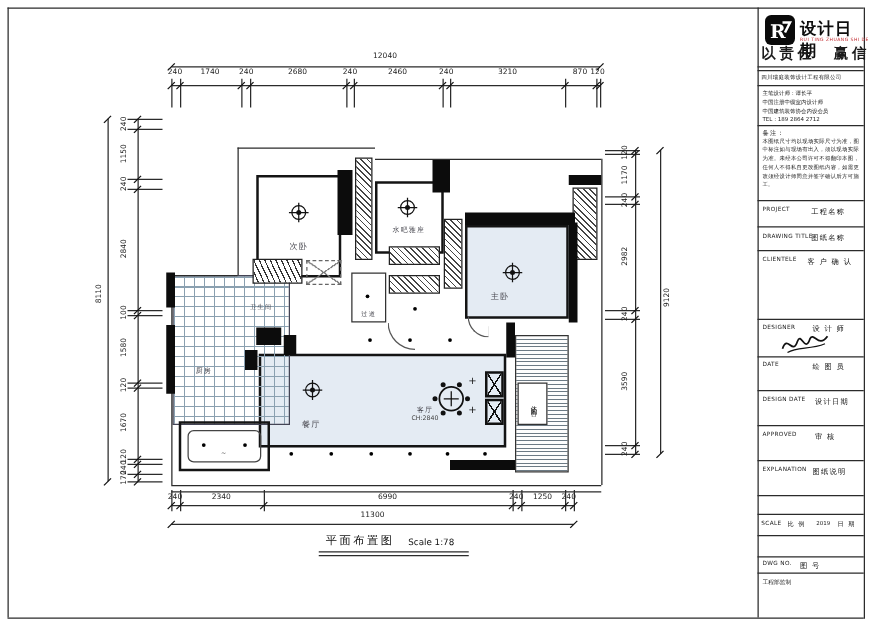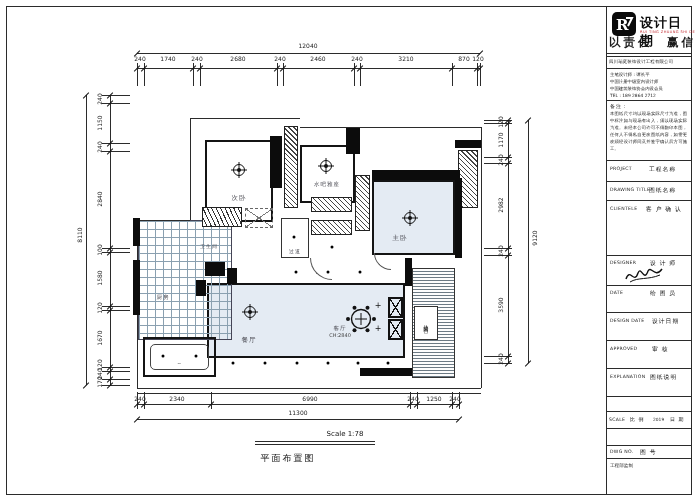--- a/index.html
+++ b/index.html
@@ -362,15 +362,15 @@
   <span class="tb-small" style="left:653px;top:417px">2019</span>
   <span class="tb-cn" style="left:670px;top:416px;font-size:5px">日 期</span>
 
   <span class="tb-en" style="left:610px;top:449px">DWG NO.</span>
   <span class="tb-cn" style="left:640px;top:448px">图 号</span>
 
   <span class="tb-small" style="left:610px;top:463px;font-size:4.6px">工程部监制</span>
 </div>
 
 <div>
-  <span class="cap-title" style="left:288px;top:458px">平面布置图</span>
+  <span class="cap-title" style="left:288px;top:433px">平面布置图</span>
   <span class="cap-scale" style="left:345px;top:434px">Scale 1:78</span>
 </div>
 
 </body></html>

